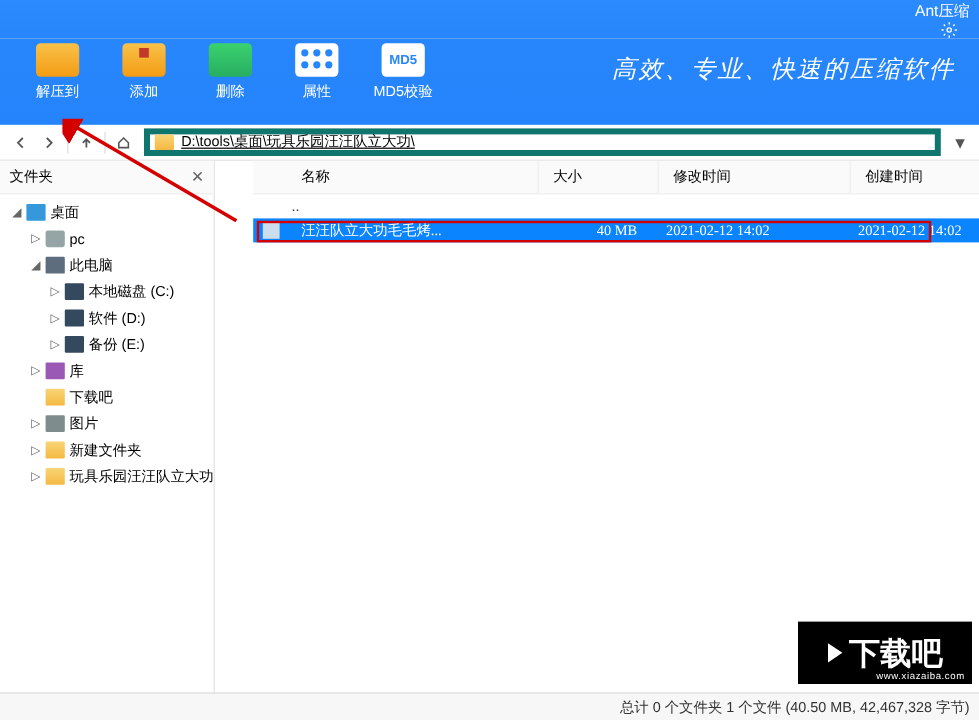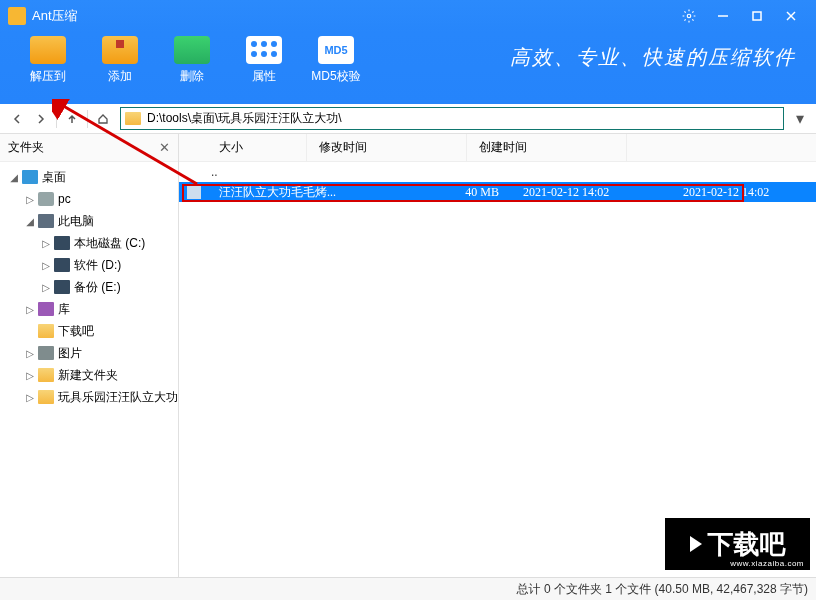--- a/index.html
+++ b/index.html
@@ -1,41 +1,41 @@
 <!DOCTYPE html>
 <html><head>
 <meta charset="utf-8">
 <style>
 * { margin: 0; padding: 0; box-sizing: border-box; font-family: "Microsoft YaHei", sans-serif; }
 body { width: 816px; height: 600px; overflow: hidden; position: relative; background: #fff; }
-.titlebar { height: 32px; background: linear-gradient(#2b8afc, #2786fb); display: flex; align-items: center; padding: 0 8px; color: #fff; }
+.titlebar { height: 32px; background: linear-gradient(#2b8afc, #2786fb); display: flex; align-items: flex-end; padding: 0 8px; color: #fff; flex-direction: column; }
 .titlebar .app-icon { width: 18px; height: 18px; background: #f7b733; border-radius: 2px; margin-right: 6px; display: flex; align-items: center; justify-content: center; }
 .titlebar .title { font-size: 13px; flex: 1; }
 .titlebar .win-btn { width: 34px; height: 32px; display: flex; align-items: center; justify-content: center; cursor: pointer; }
 .titlebar .win-btn svg { width: 14px; height: 14px; }
 .toolbar { height: 72px; background: linear-gradient(#2786fb, #2584fb); display: flex; align-items: center; padding: 0 12px; position: relative; }
 .toolbar-btn { width: 72px; height: 64px; display: flex; flex-direction: column; align-items: center; justify-content: flex-start; color: #fff; cursor: pointer; gap: 4px; }
 .toolbar-btn .ticon { width: 36px; height: 28px; display: flex; align-items: center; justify-content: center; }
 .toolbar-btn .ticon > div { width: 36px; height: 28px; border-radius: 4px; }
 .toolbar-btn .lbl { font-size: 12px; }
 .tic-add { background: linear-gradient(#f8c14a,#f39c12); position: relative; }
 .tic-add::after { content: ""; position: absolute; top:4px; left:14px; width:8px; height:8px; background:#c0392b; }
 .tic-extract { background: linear-gradient(#f8c14a,#f39c12); }
 .tic-delete { background: linear-gradient(#3bd16f,#27ae60); }
 .tic-prop { background: #fff; position:relative; }
 .tic-prop::before { content:""; position:absolute; left:5px; top:5px; width:6px;height:6px; background:#2786fb; border-radius:50%; box-shadow: 10px 0 #2786fb, 20px 0 #2786fb, 0 10px #2786fb, 10px 10px #2786fb, 20px 10px #2786fb; }
 .tic-md5 { background: #fff; color:#2786fb; font-weight:bold; font-size:11px; display:flex; align-items:center; justify-content:center; border-radius:6px; }
 .slogan { position: absolute; right: 20px; top: 12px; color: #fff; font-family: "KaiTi","STKaiti",serif; font-size: 20px; font-style: italic; letter-spacing: 2px; }
 .pathbar { height: 30px; border-bottom: 1px solid #e0e0e0; display: flex; align-items: center; padding: 0 6px; gap: 2px; background: #fff; }
 .nav-btn { width: 22px; height: 22px; display: flex; align-items: center; justify-content: center; cursor: pointer; color: #555; }
 .nav-sep { width: 1px; height: 18px; background: #ddd; margin: 0 2px; }
-.path-input { flex: 1; height: 23px; border: 1px solid #0f766e; display: flex; align-items: center; padding: 0 4px; margin: 0 4px; font-size: 12px; }
+.path-input { flex: 1; height: 23px; border: 5px solid #0f766e; display: flex; align-items: center; padding: 0 4px; margin: 0 4px; font-size: 12px; text-decoration: underline; }
 .path-input .folder-mini { width: 16px; height: 13px; background: linear-gradient(#f8d477,#f5b942); border-radius: 1px; margin-right: 6px; }
 .path-arrow { width: 20px; color: #555; }
-.content { display: flex; height: 443px; }
+.content { display: flex; height: 443px; gap: 32px; }
 .sidebar { width: 195px; border-right: 1px solid #e0e0e0; display: flex; flex-direction: column; }
 .sidebar-hdr { height: 28px; display: flex; align-items: center; justify-content: space-between; padding: 0 8px; font-size: 12px; background: #fafafa; border-bottom: 1px solid #eee; }
 .sidebar-hdr .close-x { cursor:pointer; color:#666; font-size:13px; }
 .tree { flex: 1; overflow: auto; font-size: 12px; padding: 4px 0; }
 .tree-item { display: flex; align-items: center; height: 22px; cursor: pointer; white-space: nowrap; }
 .tree-item .arrow { width: 12px; display: inline-flex; justify-content: center; color: #666; font-size: 10px; }
 .tree-item .ticon2 { width: 16px; height: 14px; margin: 0 4px 0 2px; display:inline-block; }
 .ico-desktop { background:#3498db; border-radius:1px; }
 .ico-pc1 { background:#95a5a6; border-radius:2px; }
 .ico-pc2 { background:#5d6d7e; border-radius:1px; }
@@ -217,20 +217,21 @@
           <span class="arrow">▷</span>
           <span class="ticon2 ico-folder"></span>
           <span>玩具乐园汪汪队立大功</span>
         </div>
     </div>
   </div>
 
   <div class="main">
     <div class="cols">
       <div class="col c-gutter"></div>
+      <div class="col c-name">名称</div>
       <div class="col c-size">大小</div>
       <div class="col c-mod">修改时间</div>
       <div class="col c-create">创建时间</div>
 
     </div>
     <div class="filelist">
       <div class="row row-up">
           <span>..</span>
         </div>
       <div class="row row-sel">

